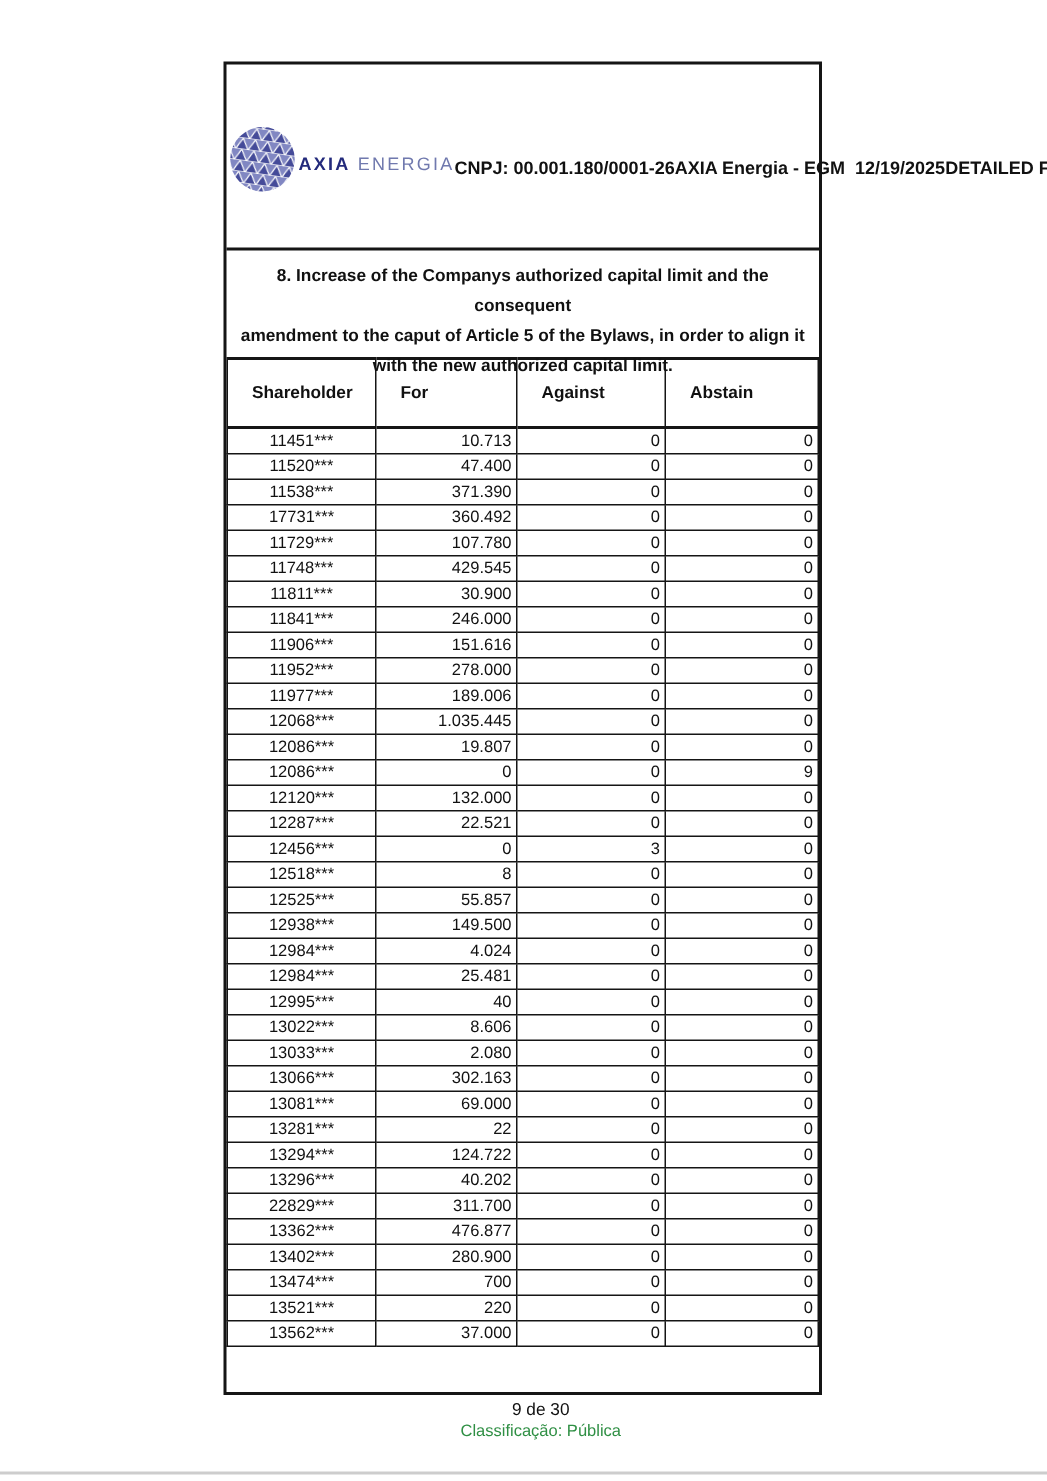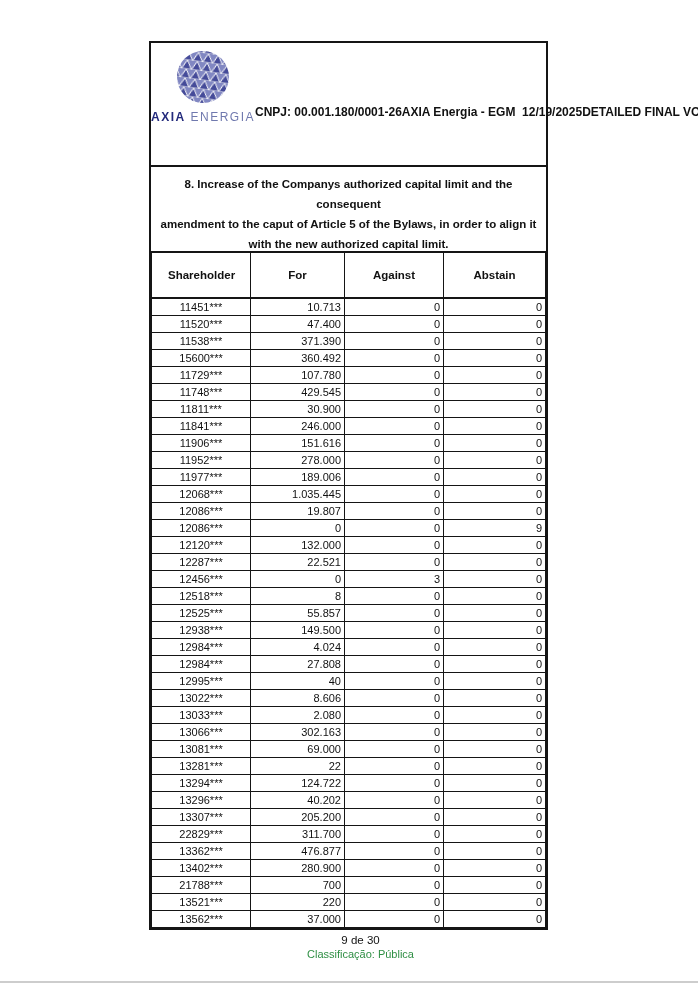--- a/index.html
+++ b/index.html
@@ -6,36 +6,36 @@
   html,body { background:#ffffff; }
   body { font-family:"Liberation Sans", sans-serif; color:#111; }
   .page { position:relative; width:698px; height:987px; background:#ffffff; overflow:hidden; }
 
   
   .doc { position:absolute; left:149px; top:41px; width:399px; height:889px;
          border:2px solid #151515; background:#ffffff; }
 
   
   .hdr { height:124px; border-bottom:2px solid #151515; display:flex; }
-  .logo-block { width:152px; display:flex; flex-direction:column; align-items:center; padding-top:6px; }
+  .logo-block { width:152px; display:flex; align-items:center; padding-top:6px; }
   .logo-text { margin-top:3px; font-size:12px; letter-spacing:1.5px; white-space:pre; }
   .brand-a { font-weight:bold; color:#232a7c; }
   .brand-b { color:#7079ae; }
   .titles { flex:1; display:flex; flex-direction:row; align-items:center; padding-top:17px; }
   .title-line { font-weight:bold; font-size:12px; line-height:19px; white-space:pre; }
 
   
-  .agenda { height:84px; padding:7px 4px 0 4px; text-align:center; }
+  .agenda { height:71px; padding:7px 4px 0 4px; text-align:center; }
   .agenda-line { font-weight:bold; font-size:11.5px; line-height:20px; }
 
   
   table { width:100%; border-collapse:collapse; table-layout:fixed; font-size:11px; }
   col.c1{width:99px;} col.c2{width:94px;} col.c3{width:99px;}
   th { border:1px solid #151515; border-top:2px solid #151515; border-bottom:2px solid #151515;
-       font-weight:bold; text-align:center; height:17px; padding:16px; font-size:11.5px; }
+       font-weight:bold; text-align:left; height:17px; padding:16px; font-size:11.5px; }
   td { border:1px solid #151515; height:16px; line-height:16px; padding:0 3px; overflow:hidden; white-space:nowrap; }
   td.id  { text-align:center; }
   td.num { text-align:right; }
 
   
   .footer { position:absolute; left:0; top:934px; width:698px; text-align:center;padding-left:23px; }
   .page-num { font-size:11.5px; color:#111; }
   .classification { margin-top:2px; font-size:11px; color:#2f8f44; }
   .bottom-rule { position:absolute; left:0; top:981px; width:698px; height:2px; background:#cdcdcd; }
 </style>
@@ -100,21 +100,21 @@
           <td class="num">0</td>
           <td class="num">0</td>
         </tr>
           <tr>
           <td class="id">11538***</td>
           <td class="num">371.390</td>
           <td class="num">0</td>
           <td class="num">0</td>
         </tr>
           <tr>
-          <td class="id">15600***</td>
+          <td class="id">17731***</td>
           <td class="num">360.492</td>
           <td class="num">0</td>
           <td class="num">0</td>
         </tr>
           <tr>
           <td class="id">11729***</td>
           <td class="num">107.780</td>
           <td class="num">0</td>
           <td class="num">0</td>
         </tr>
@@ -209,21 +209,21 @@
           <td class="num">0</td>
         </tr>
           <tr>
           <td class="id">12984***</td>
           <td class="num">4.024</td>
           <td class="num">0</td>
           <td class="num">0</td>
         </tr>
           <tr>
           <td class="id">12984***</td>
-          <td class="num">27.808</td>
+          <td class="num">25.481</td>
           <td class="num">0</td>
           <td class="num">0</td>
         </tr>
           <tr>
           <td class="id">12995***</td>
           <td class="num">40</td>
           <td class="num">0</td>
           <td class="num">0</td>
         </tr>
           <tr>
@@ -262,45 +262,39 @@
           <td class="num">0</td>
           <td class="num">0</td>
         </tr>
           <tr>
           <td class="id">13296***</td>
           <td class="num">40.202</td>
           <td class="num">0</td>
           <td class="num">0</td>
         </tr>
           <tr>
-          <td class="id">13307***</td>
-          <td class="num">205.200</td>
-          <td class="num">0</td>
-          <td class="num">0</td>
-        </tr>
-          <tr>
           <td class="id">22829***</td>
           <td class="num">311.700</td>
           <td class="num">0</td>
           <td class="num">0</td>
         </tr>
           <tr>
           <td class="id">13362***</td>
           <td class="num">476.877</td>
           <td class="num">0</td>
           <td class="num">0</td>
         </tr>
           <tr>
           <td class="id">13402***</td>
           <td class="num">280.900</td>
           <td class="num">0</td>
           <td class="num">0</td>
         </tr>
           <tr>
-          <td class="id">21788***</td>
+          <td class="id">13474***</td>
           <td class="num">700</td>
           <td class="num">0</td>
           <td class="num">0</td>
         </tr>
           <tr>
           <td class="id">13521***</td>
           <td class="num">220</td>
           <td class="num">0</td>
           <td class="num">0</td>
         </tr>

